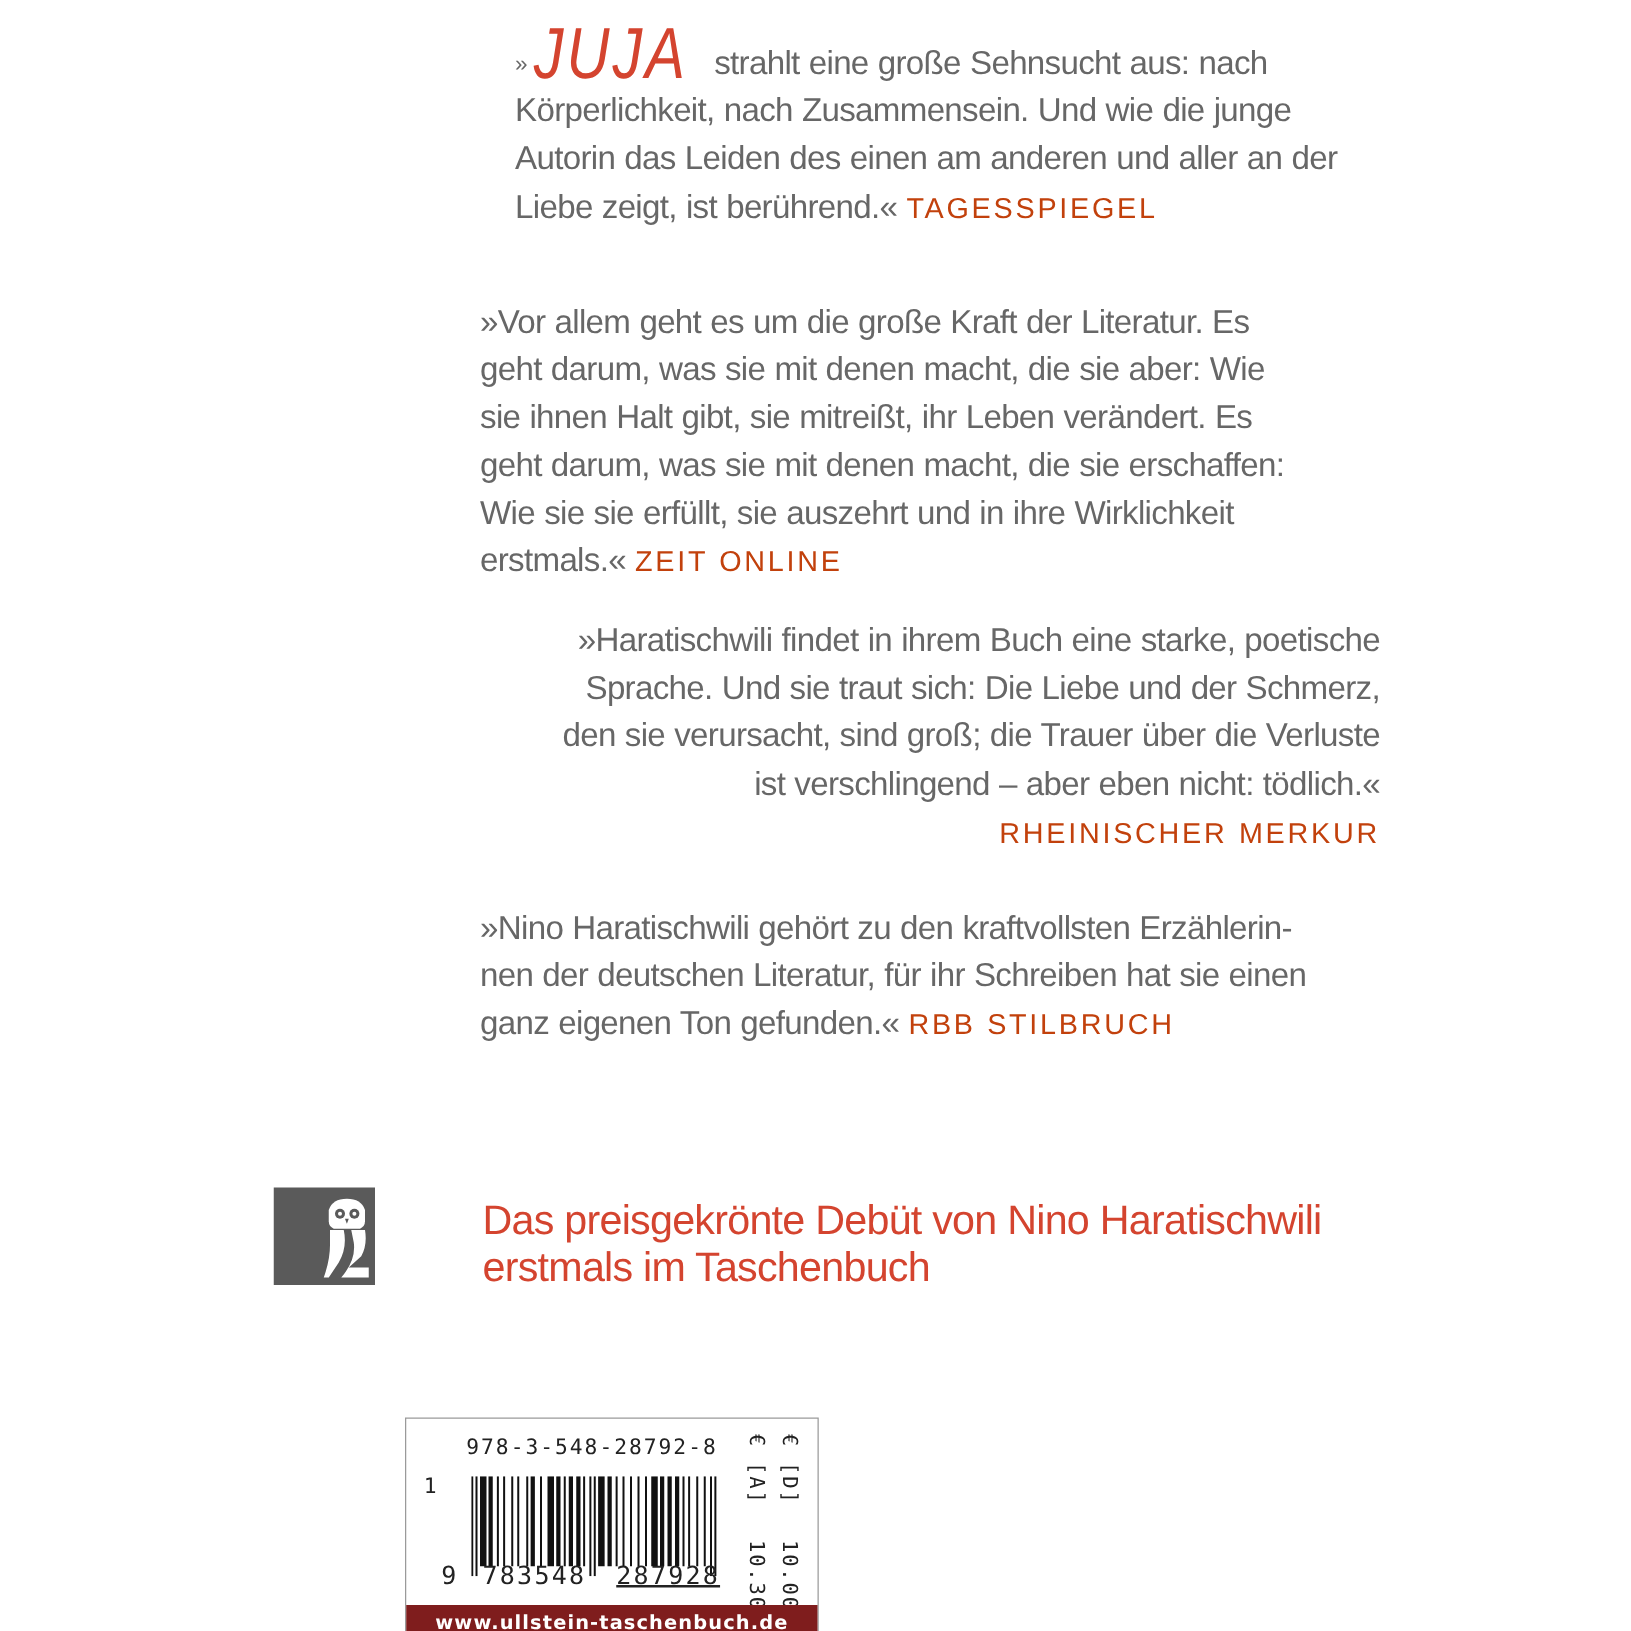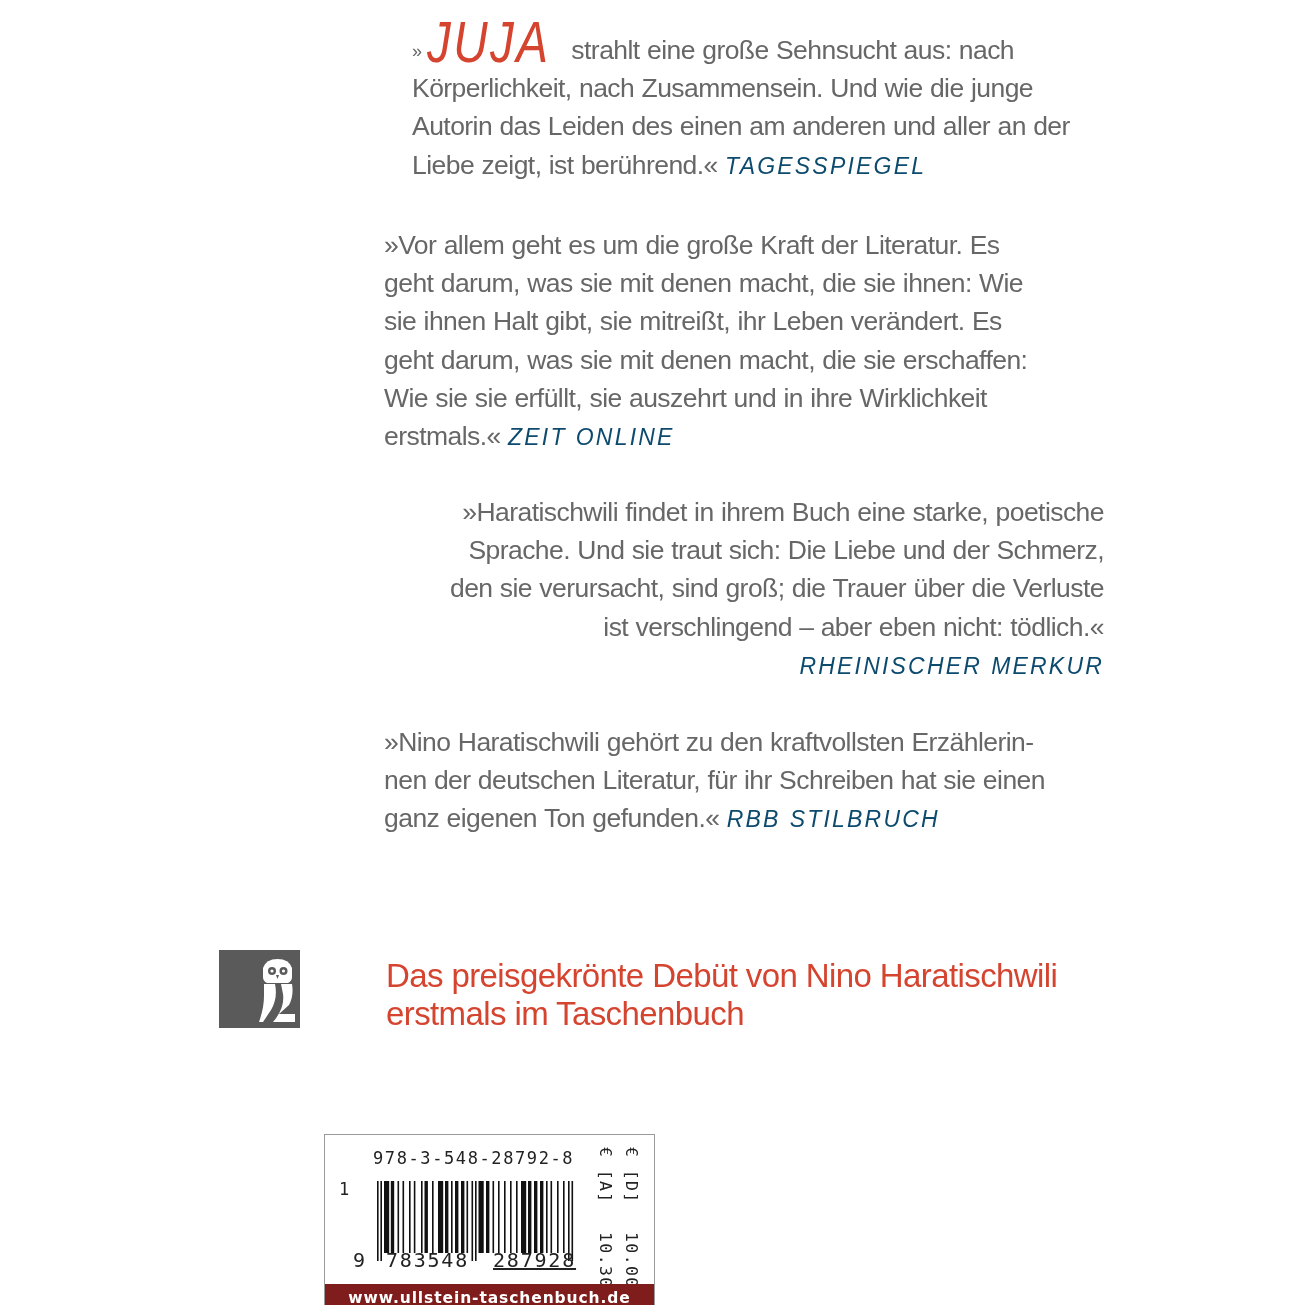--- a/index.html
+++ b/index.html
@@ -27,29 +27,28 @@
       width: 720px;
       font-size: 26.5px;
       line-height: 38.2px;
       letter-spacing: -0.55px;
       word-spacing: 0.5px;
       color: #676767;
       white-space: nowrap;
     }
     .quote .line { display: block; height: 38.2px; }
     .source {
-      color: #0c4a6e;
-      font-style: italic;
+      color: #c2410c;
       font-size: 23px;
       letter-spacing: 2.2px;
       text-transform: uppercase;
       font-weight: normal;
     }
     .q1 { top: 31px; margin-left: 28px; }
-    .q2 { top: 226px; }
+    .q2 { top: 238px; }
     .q3 { top: 493px; text-align: right; }
     .q4 { top: 723px; }
     .juja {
       color: #d4442f;
       font-style: italic;
       font-size: 58px;
       letter-spacing: 3px;
       font-weight: normal;
       display: inline-block;
       transform: scaleX(0.82);
@@ -162,21 +161,21 @@
     </span>
     <span class="line">Körperlichkeit, nach Zusammensein. Und wie die junge</span>
     <span class="line">Autorin das Leiden des einen am anderen und aller an der</span>
     <span class="line">
       <span>Liebe zeigt, ist berührend.« </span><span class="source">TAGESSPIEGEL</span>
     </span>
   </div>
 
   <div class="quote q2">
     <span class="line">»Vor allem geht es um die große Kraft der Literatur. Es</span>
-    <span class="line">geht darum, was sie mit denen macht, die sie ihnen: Wie</span>
+    <span class="line">geht darum, was sie mit denen macht, die sie aber: Wie</span>
     <span class="line">sie ihnen Halt gibt, sie mitreißt, ihr Leben verändert. Es</span>
     <span class="line">geht darum, was sie mit denen macht, die sie erschaffen:</span>
     <span class="line">Wie sie sie erfüllt, sie auszehrt und in ihre Wirklichkeit</span>
     <span class="line">
       <span>erstmals.« </span><span class="source">ZEIT ONLINE</span>
     </span>
   </div>
 
   <div class="quote q3">
     <span class="line">»Haratischwili findet in ihrem Buch eine starke, poetische</span>

